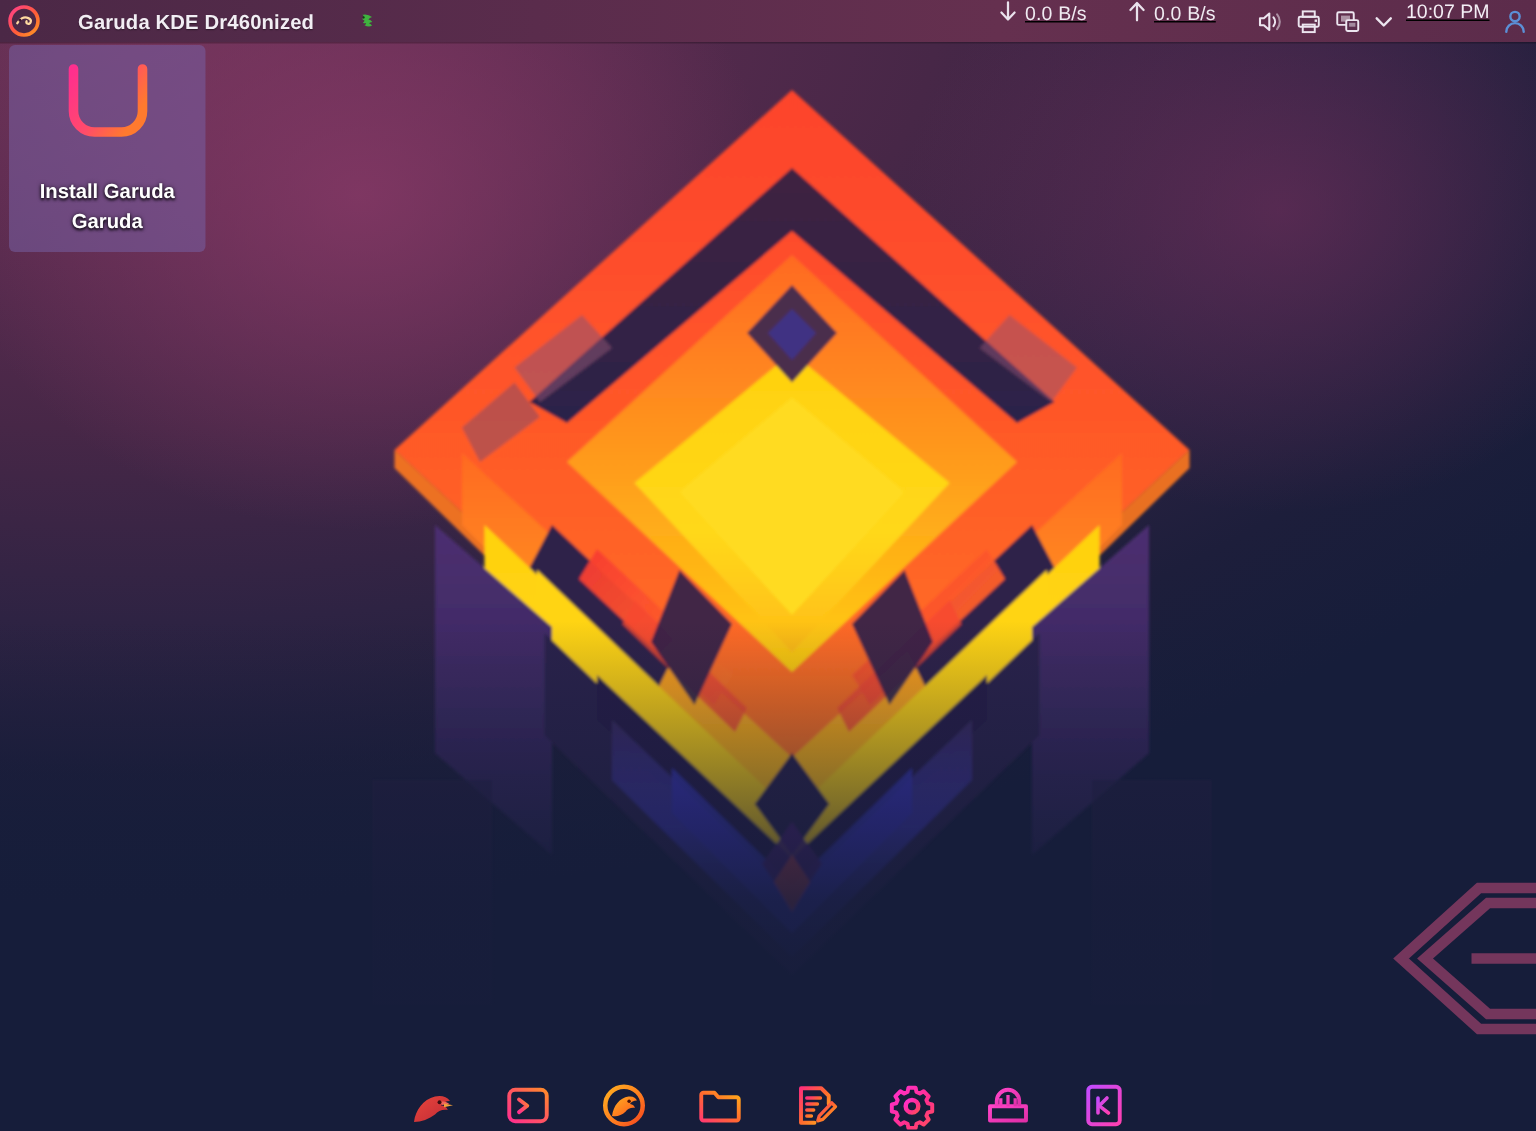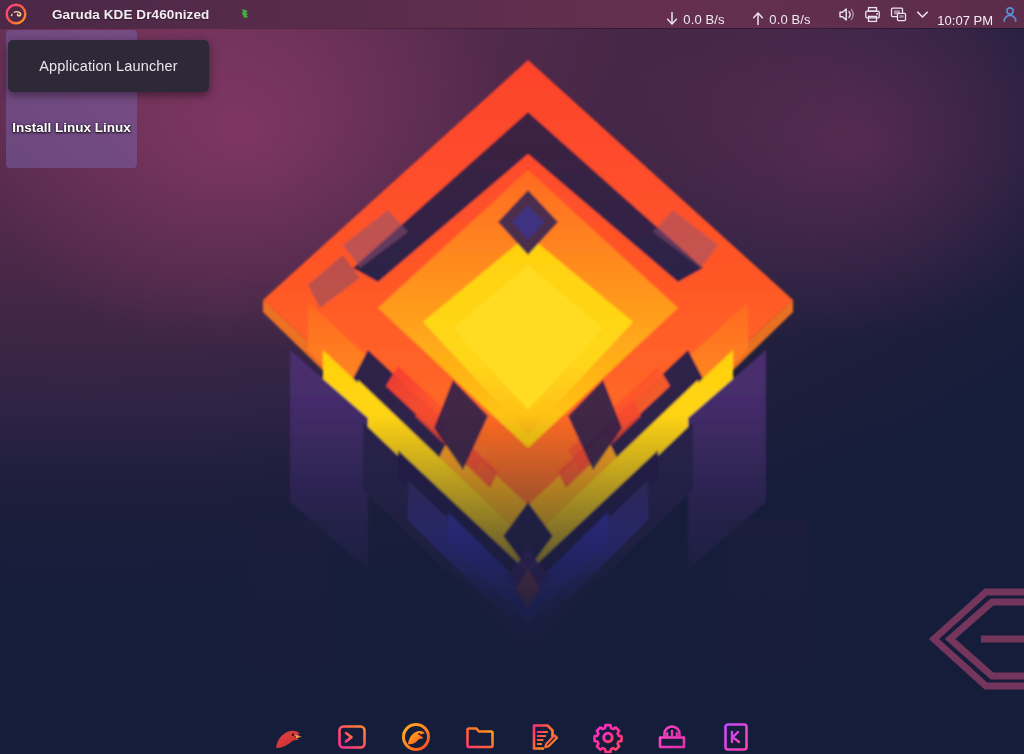--- a/index.html
+++ b/index.html
@@ -57,21 +57,21 @@
   .panel-left { display:flex; align-items:center; gap:25px; padding-left:5px; }
   .garuda-logo { width:22px; height:22px; position:relative; }
   .panel-title {
     color:#f2eef4; font-size:13.5px; font-weight:bold; letter-spacing:.1px;
     text-shadow:0 1px 1px rgba(0,0,0,.45);
     white-space:nowrap;
   }
   .title-badge { width:15px; height:15px; margin-left:3px; }
 
   .panel-right {
-    margin-left:auto; display:flex; align-items:flex-end; height:28px; padding-right:3px;
+    margin-left:auto; display:flex; align-items:flex-start; height:28px; padding-right:3px;text-decoration:underline;
   }
   .net-group { display:flex; align-items:center; }
   .net-arrow { width:22px; text-align:center; color:#e9e2ec; font-size:14px; line-height:1; }
   .net-val {
     color:#f0ebf2; font-size:13px; min-width:64px; text-align:left;
     letter-spacing:.1px;
   }
   .tray-icon {
     width:26px; height:28px; display:flex; align-items:center; justify-content:center;
     color:#ece5ef;
@@ -334,26 +334,23 @@
         <defs>
           <linearGradient id="gInst" x1="0" y1="0" x2="1" y2="0.6">
             <stop offset="0%" stop-color="#ff2f8e"></stop>
             <stop offset="55%" stop-color="#ff4b6b"></stop>
             <stop offset="100%" stop-color="#ff7a2e"></stop>
           </linearGradient>
         </defs>
         <path d="M13 6 L13 34 a14 14 0 0 0 14 14 h18 a14 14 0 0 0 14 -14 L59 6" fill="none" stroke="url(#gInst)" stroke-width="6.4" stroke-linecap="round"></path>
       </svg>
     </div>
-    <div class="dicon-label">Install Linux Linux</div>
+    <div class="dicon-label">Install Garuda Garuda</div>
   </div>
 
-  <div id="tooltip">
-    <div class="tip-text">Application Launcher</div>
-  </div>
 
   <div id="dock">
 
     <div class="dock-item">
       <div>
         <svg width="32" height="32" viewBox="0 0 32 32" xmlns="http://www.w3.org/2000/svg">
           <defs>
             <linearGradient id="gEagle" x1="0" y1="0" x2="1" y2="1">
               <stop offset="0%" stop-color="#e8453c"></stop>
               <stop offset="100%" stop-color="#c02b36"></stop>

